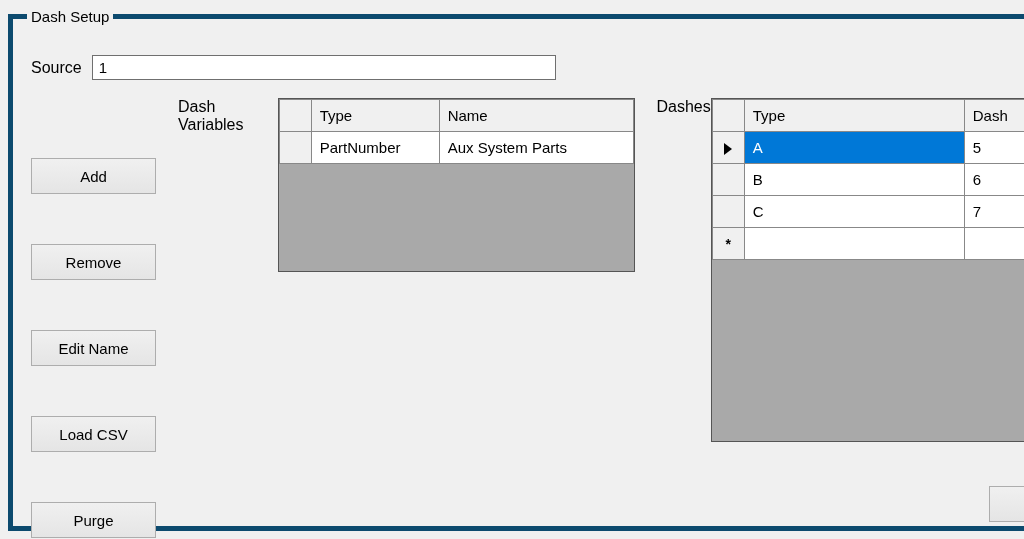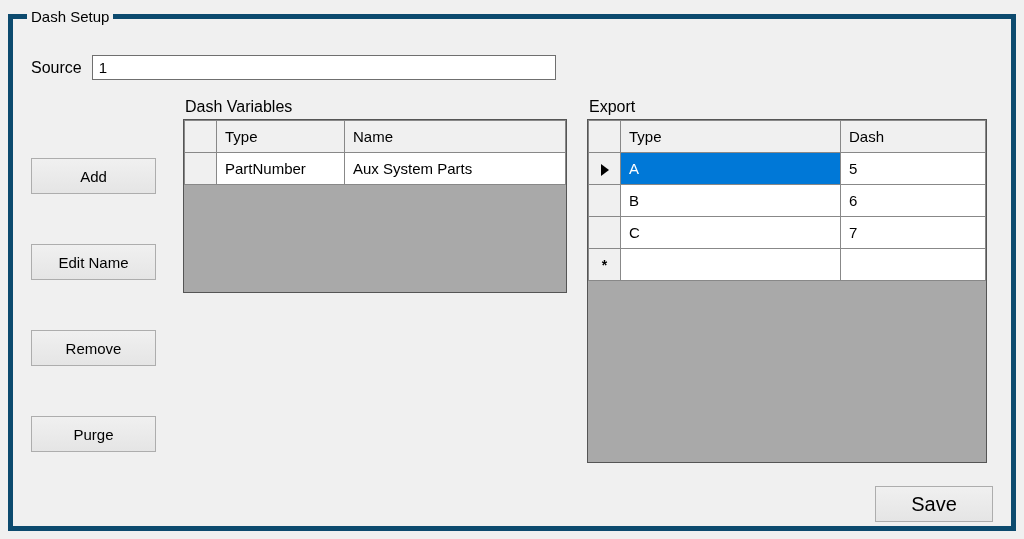--- a/index.html
+++ b/index.html
@@ -61,21 +61,21 @@
       background: linear-gradient(#f0f0f0,#e5e5e5);
       font: inherit;
       font-size: 15px;
       padding: 0 6px;
       text-align: center;
       cursor: pointer;
       margin-top: 40px;
     }
     .section {
       display: flex;
-      flex-direction: column;
+      flex-direction: row;
     }
     .section-title {
       font-size: 16px;
       margin-bottom: 3px;
       margin-left: 2px;
     }
     .grid {
       border: 1px solid #555;
       background: #a9a9a9;
     }
@@ -136,22 +136,23 @@
   <legend>Dash Setup</legend>
 
   <div class="source-row">
     <span class="source-label">Source</span>
     <input class="source-input" type="text" value="1" style="">
   </div>
 
   <div class="content">
     <div class="button-col">
       <button class="btn">Add</button>
+      <button class="btn">Remove</button>
       <button class="btn">Edit Name</button>
-      <button class="btn">Remove</button>
+      <button class="btn">Load CSV</button>
       <button class="btn">Purge</button>
     </div>
 
     <div class="section">
       <div class="section-title">Dash Variables</div>
       <div class="grid vars-grid">
         <table>
           <thead>
             <tr>
               <th class="rowheader-col"></th>
@@ -164,21 +165,21 @@
               <td class="rowheader-col"></td>
               <td>PartNumber</td>
               <td>Aux System Parts</td>
             </tr>
           </tbody>
         </table>
       </div>
     </div>
 
     <div class="section">
-      <div class="section-title">Export</div>
+      <div class="section-title">Dashes</div>
       <div class="grid dashes-grid">
         <table>
           <thead>
             <tr>
               <th class="rowheader-col"></th>
               <th>Type</th>
               <th>Dash</th>
             </tr>
           </thead>
           <tbody>

